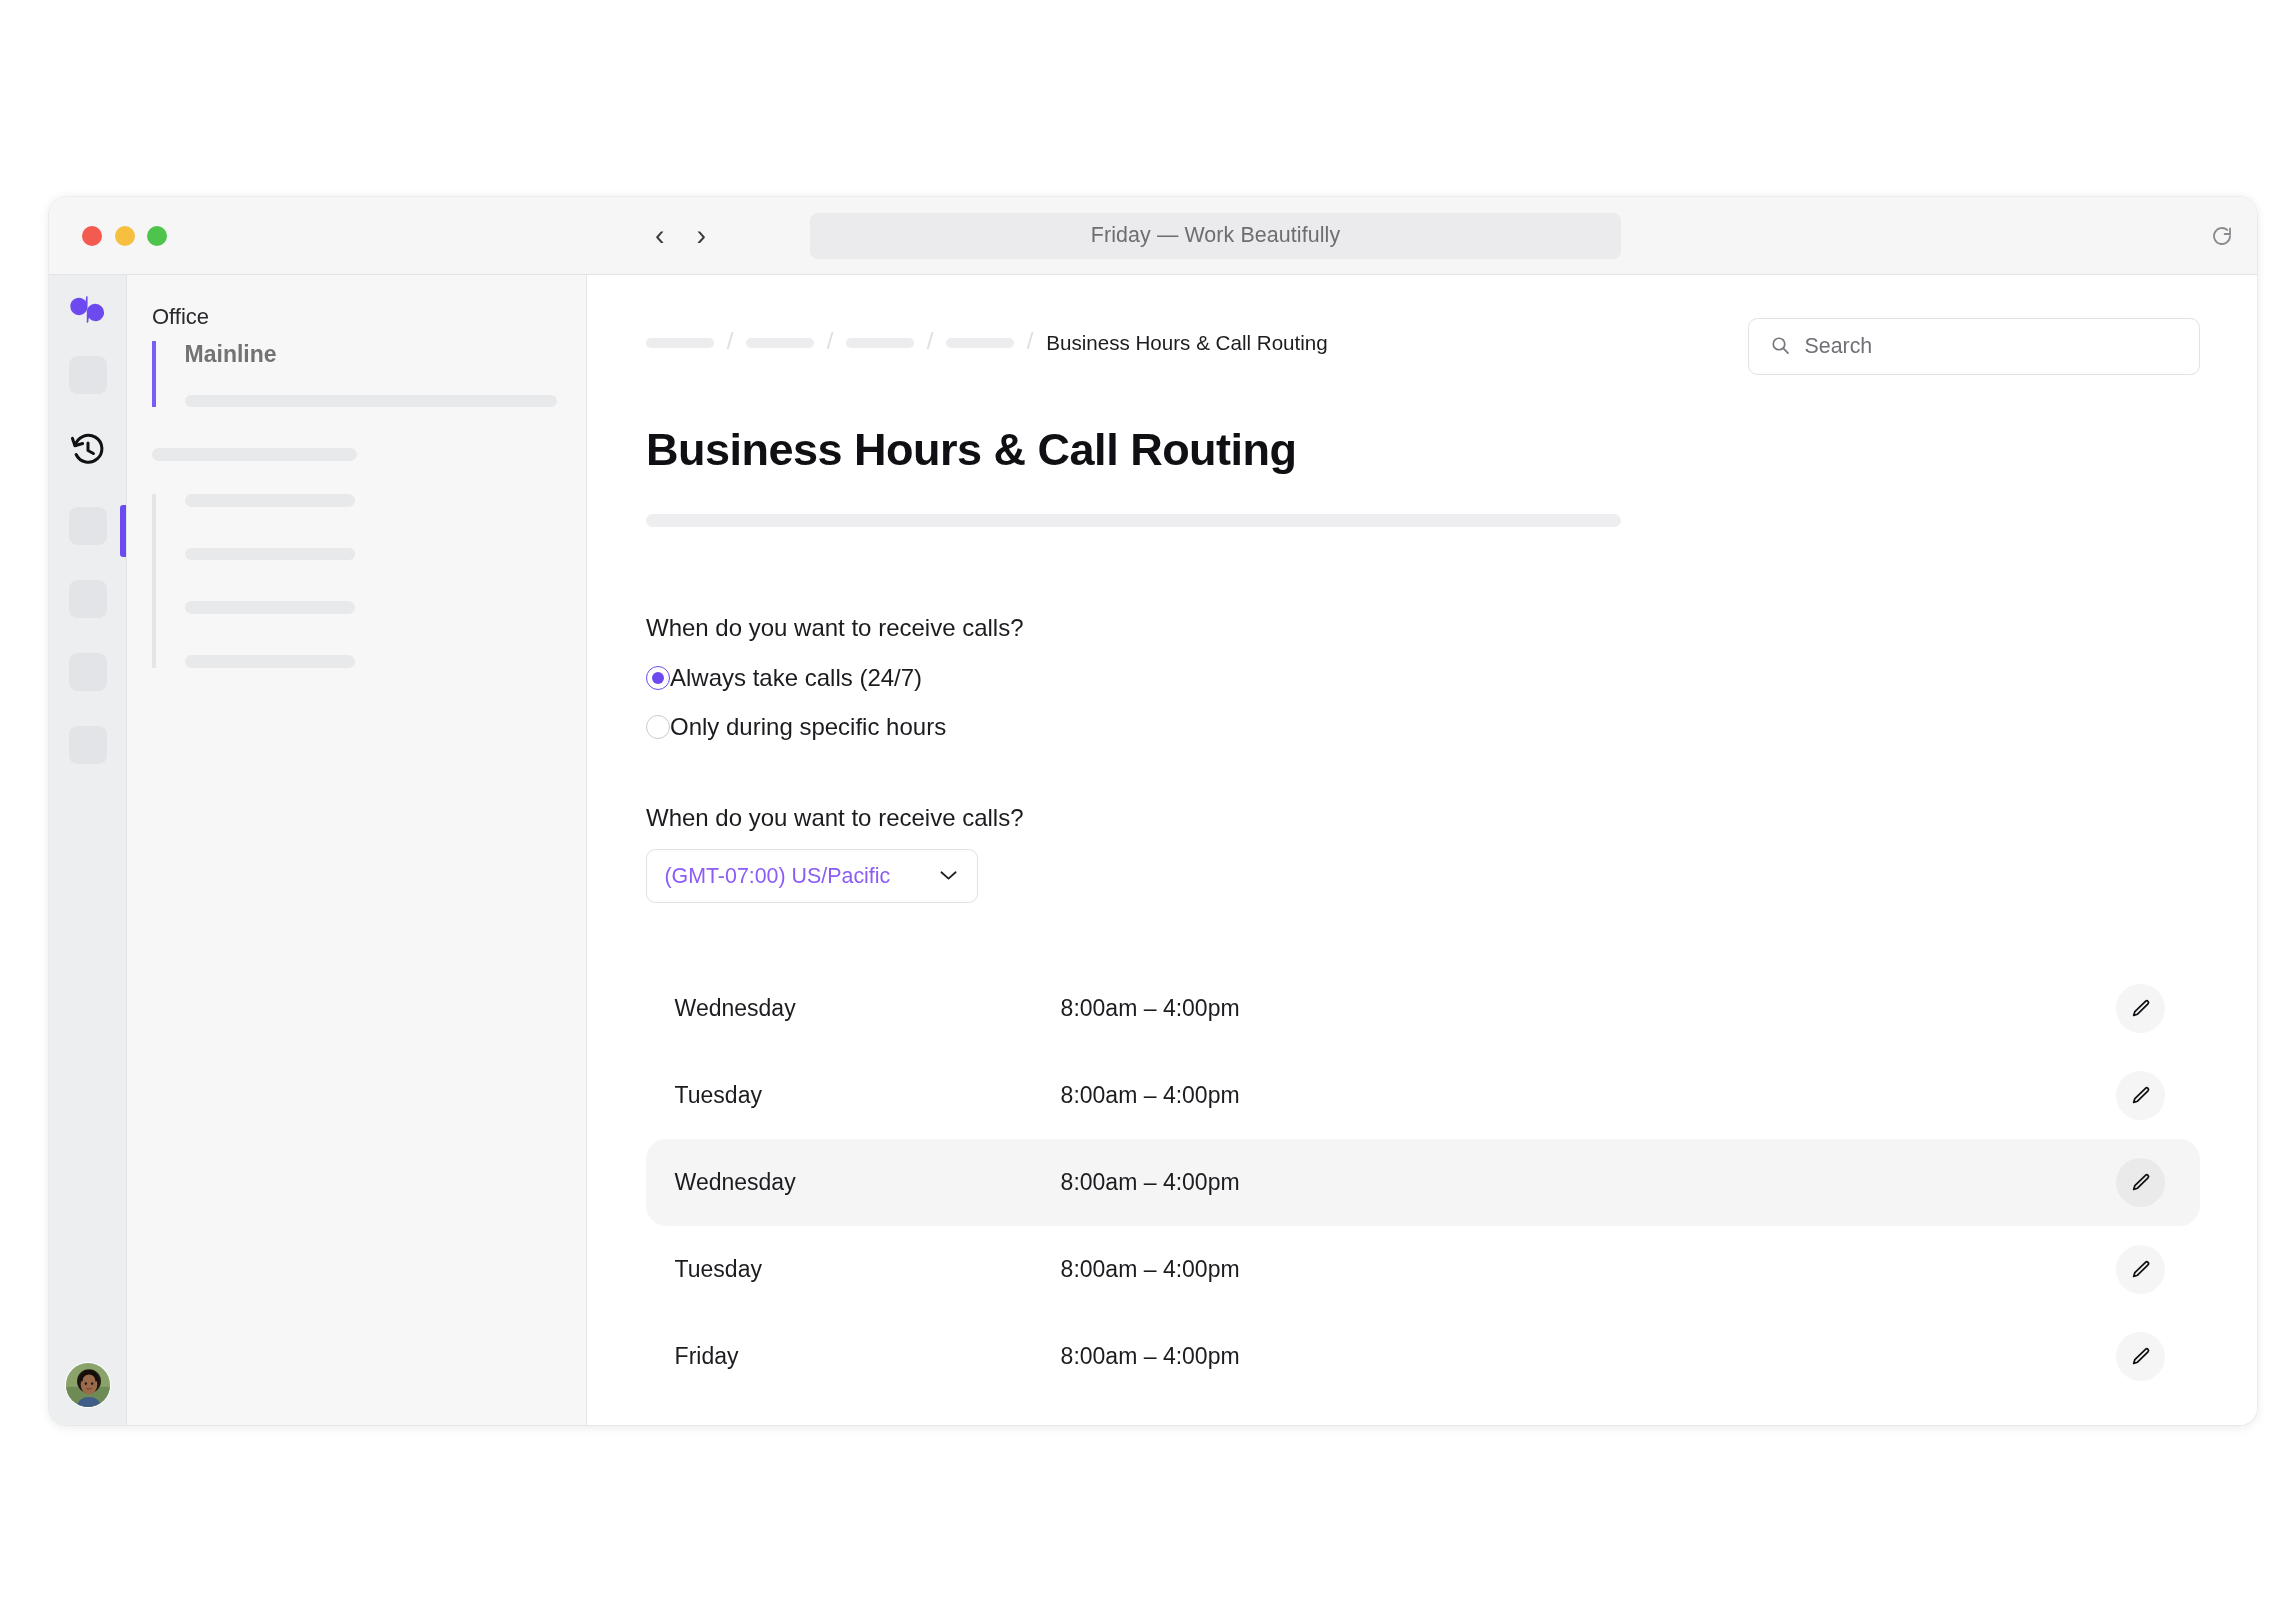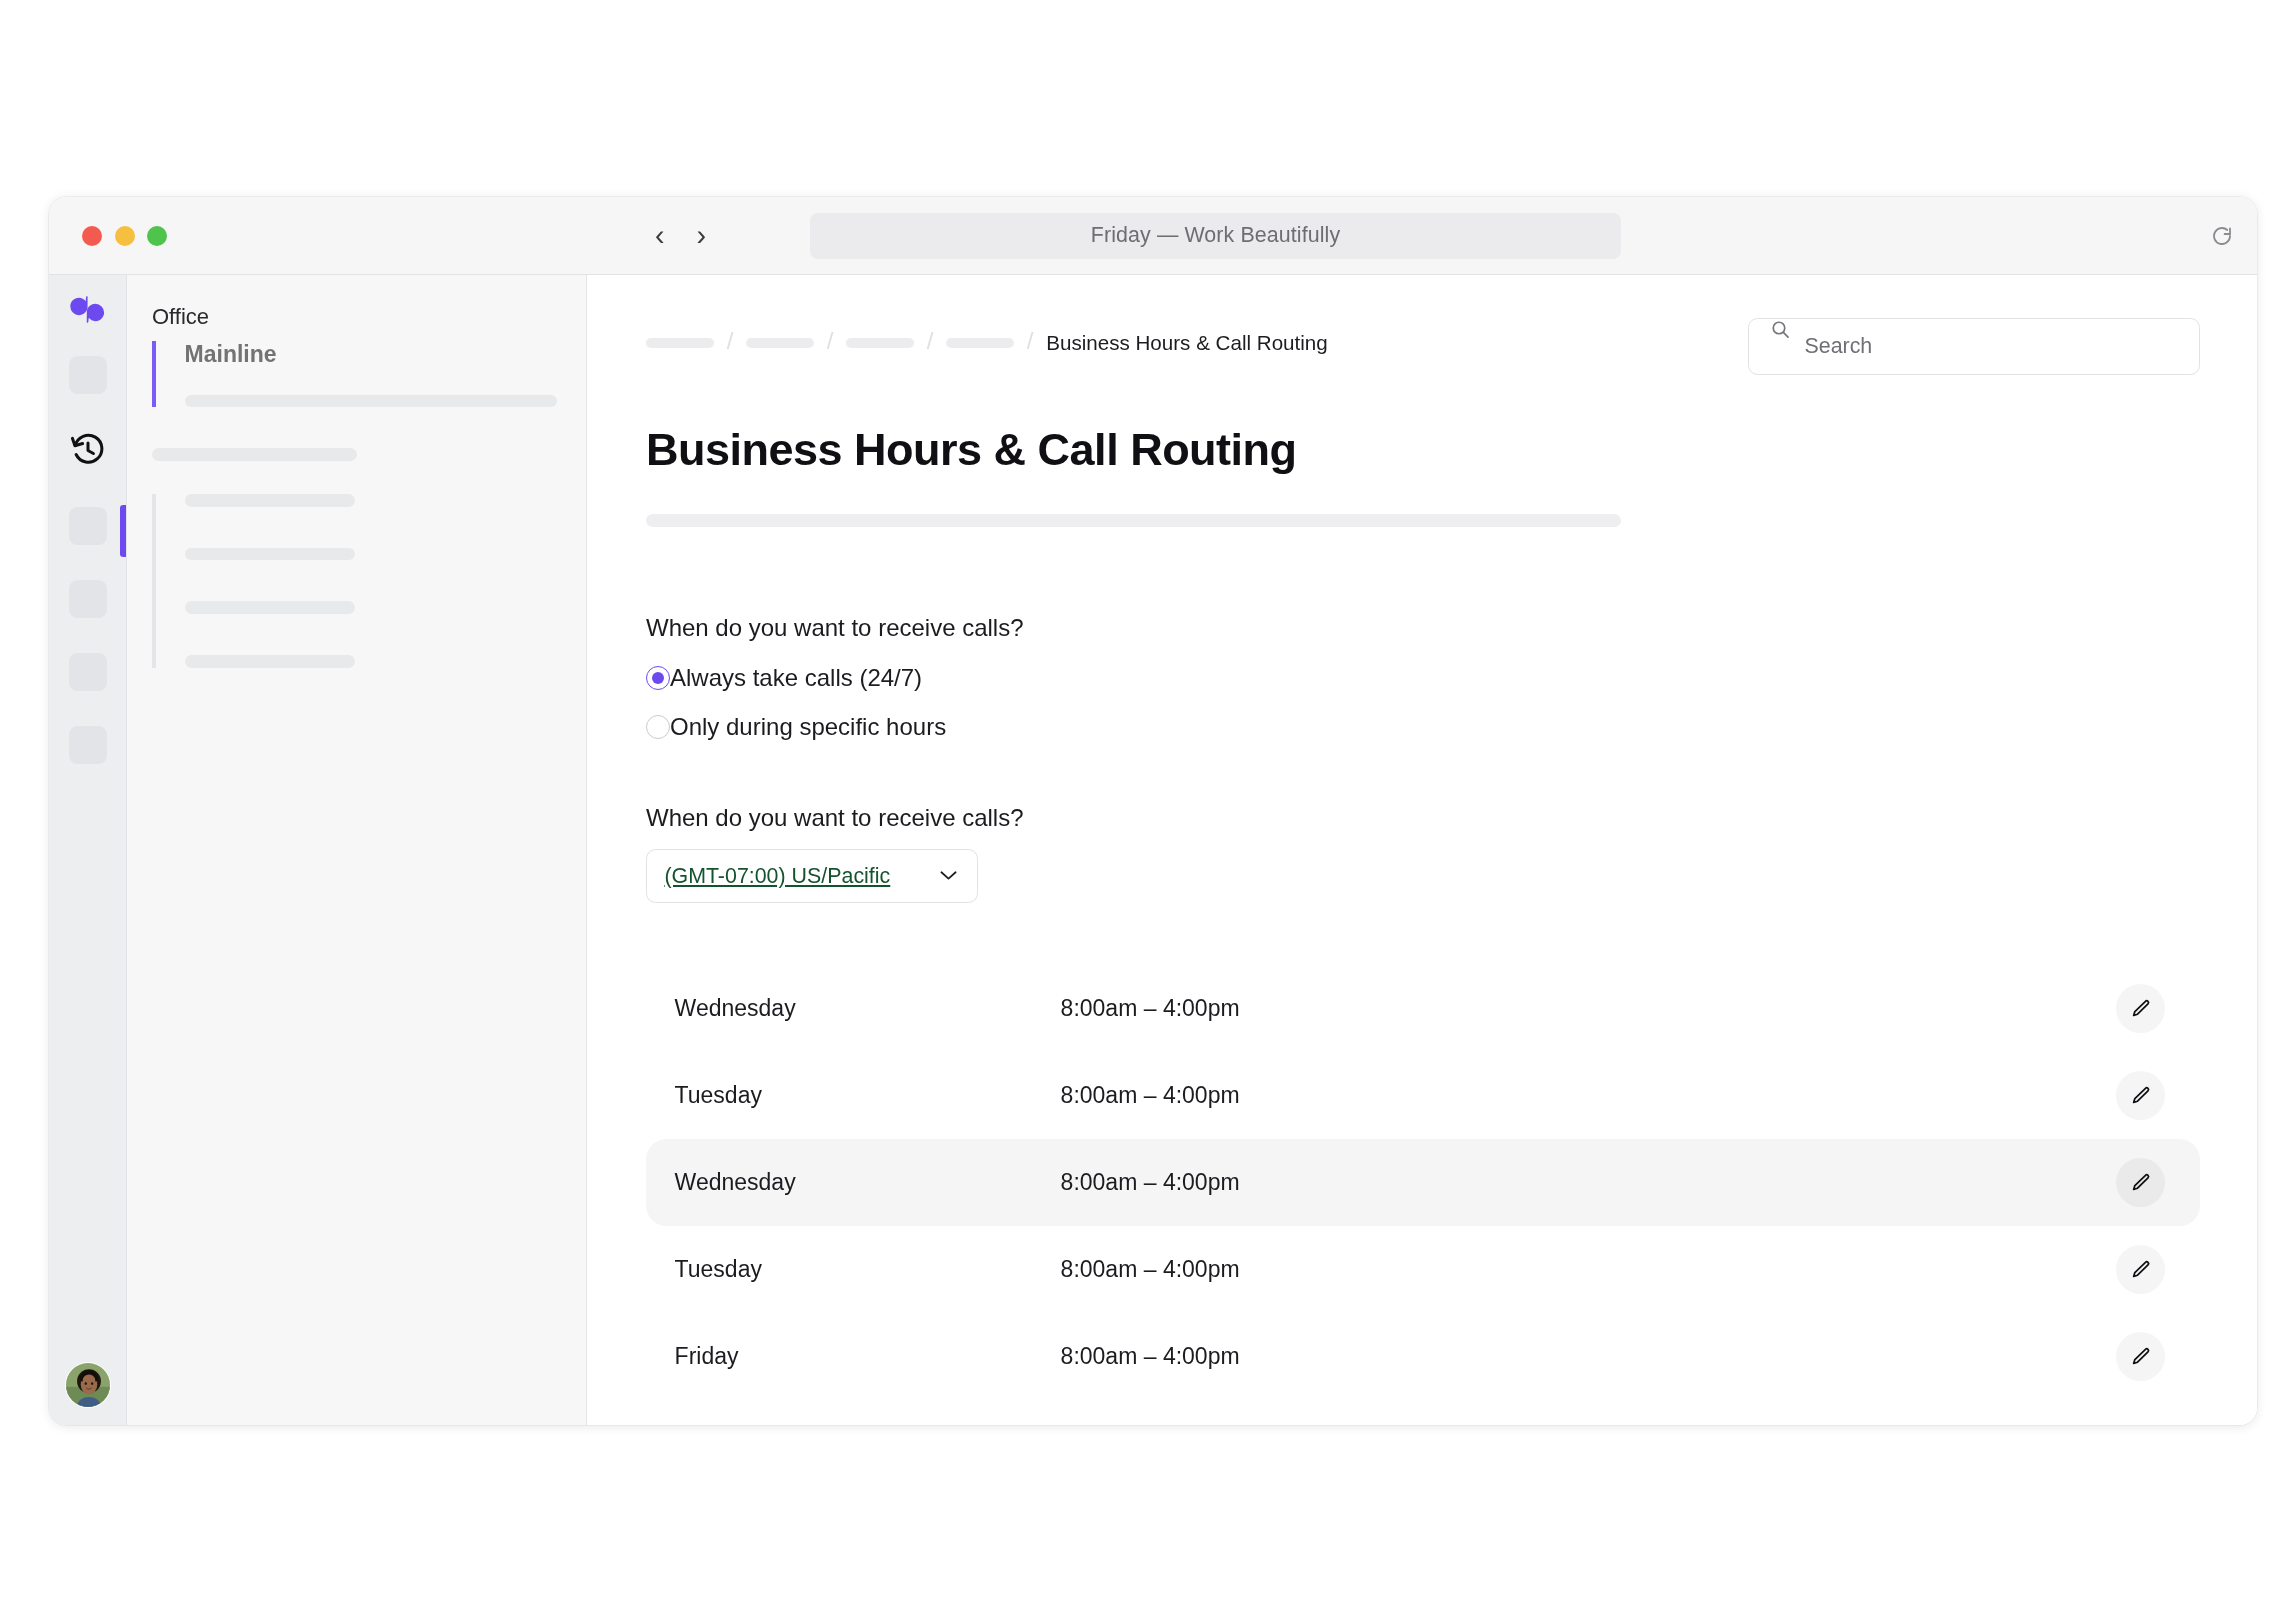--- a/index.html
+++ b/index.html
@@ -230,20 +230,21 @@
     white-space: nowrap;
   }
 
   
   .search-box {
     width: 452px;
     height: 57px;
     border: 0.8px solid #e1e2e5;
     border-radius: 9.5px;
     display: flex;
+    align-items: center;
     gap: 14.3px;
     padding: 0 20.6px;
     background: #ffffff;
     flex: none;
   }
   .search-input {
     border: none;
     outline: none;
     font-size: 21.4px;
     color: #6f6f75;
@@ -307,21 +308,21 @@
     width: 332px;
     height: 54px;
     border: 0.8px solid #e1e2e5;
     border-radius: 9.5px;
     display: flex;
     align-items: center;
     justify-content: space-between;
     padding: 0 19px 0 17.4px;
     background: #ffffff;
   }
-  .select-value { font-size: 21.4px; color: #14532d; text-decoration: underline; }
+  .select-value { font-size: 21.4px; color: #8b5cf6; }
 
   
   .table { margin-top: 62px; }
   .t-head {
     display: flex;
     align-items: center;
     height: 48px;
     padding: 0 35px 0 28.6px;
   }
   .t-row {

